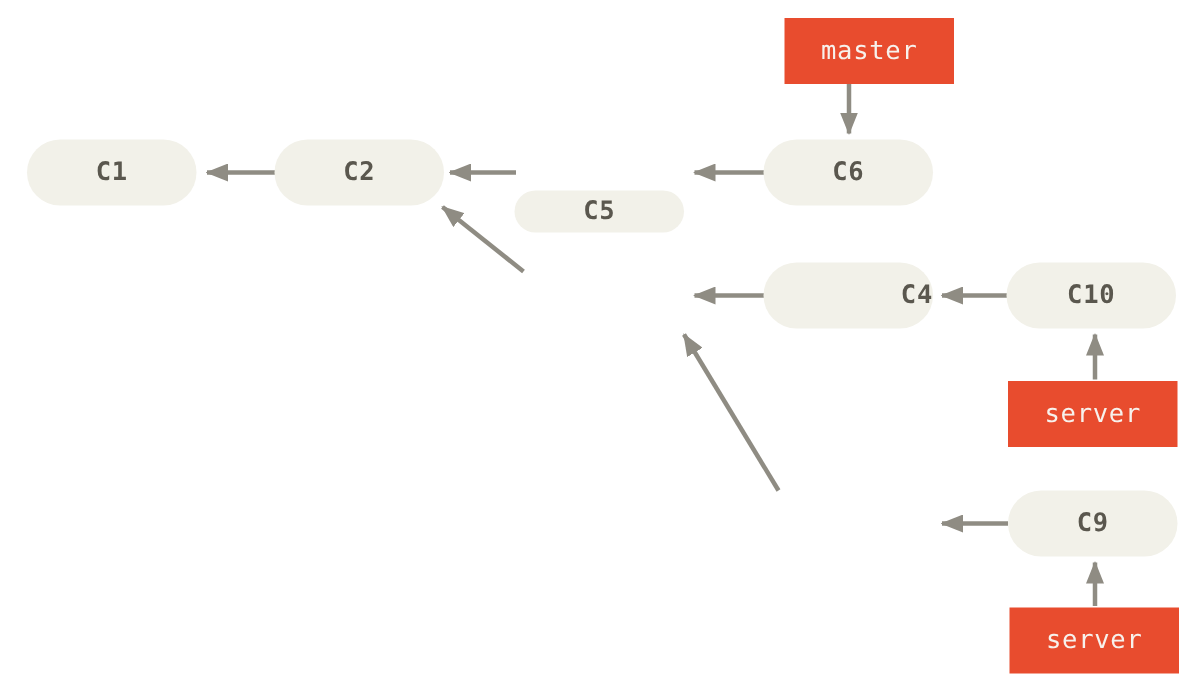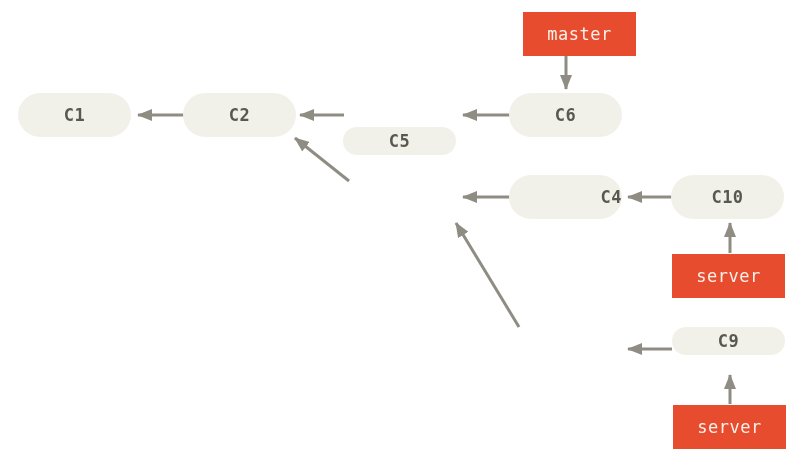--- a/index.html
+++ b/index.html
@@ -91,21 +91,21 @@
   </div>
   <div class="commit" style="left: 509px; top: 93px; width: 113px; height: 44px;">
     <span class="commit-label">C6</span>
   </div>
   <div class="commit" style="left: 509px; top: 175px; width: 113px; height: 44px; justify-content: flex-end;">
     <span class="commit-label">C4</span>
   </div>
   <div class="commit" style="left: 671px; top: 175px; width: 113px; height: 44px;">
     <span class="commit-label">C10</span>
   </div>
-  <div class="commit" style="left: 672px; top: 327px; width: 113px; height: 28px;">
+  <div class="commit" style="left: 672px; top: 327px; width: 113px; height: 44px;">
     <span class="commit-label">C9</span>
   </div>
 
   <div class="branch" style="left: 523px; top: 12px; width: 113px; height: 44px;">
     <span class="branch-label">master</span>
   </div>
   <div class="branch" style="left: 672px; top: 254px; width: 113px; height: 44px;">
     <span class="branch-label">server</span>
   </div>
   <div class="branch" style="left: 673px; top: 405px; width: 113px; height: 44px;">

